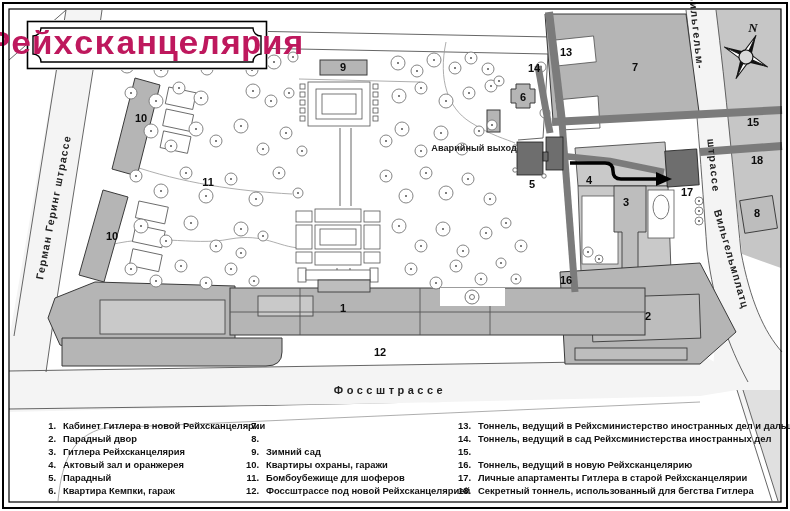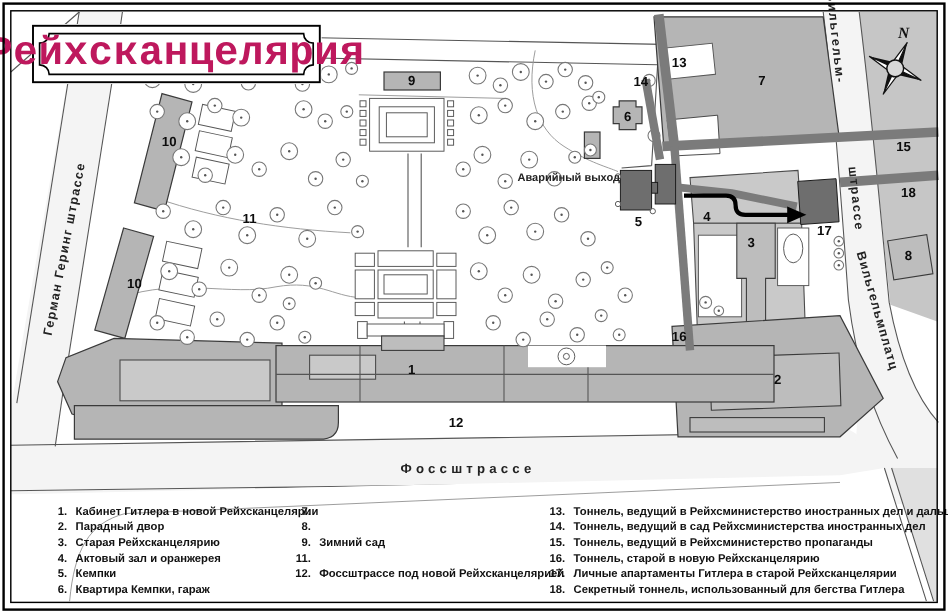--- a/index.html
+++ b/index.html
@@ -431,70 +431,74 @@
         <div class="item">
           <span class="num">1.</span>
           <span>Кабинет Гитлера в новой Рейхсканцелярии</span>
         </div>
         <div class="item">
           <span class="num">2.</span>
           <span>Парадный двор</span>
         </div>
         <div class="item">
           <span class="num">3.</span>
-          <span>Старая Рейхсканцелярию</span>
+          <span>Гитлера Рейхсканцелярия</span>
         </div>
         <div class="item">
           <span class="num">4.</span>
           <span>Актовый зал и оранжерея</span>
         </div>
         <div class="item">
           <span class="num">5.</span>
-          <span>Кемпки</span>
+          <span>Парадный</span>
         </div>
         <div class="item">
           <span class="num">6.</span>
           <span>Квартира Кемпки, гараж</span>
         </div>
       </div>
       <div class="col col2">
         <div class="item">
           <span class="num">7.</span>
         </div>
         <div class="item">
           <span class="num">8.</span>
         </div>
         <div class="item">
           <span class="num">9.</span>
           <span>Зимний сад</span>
         </div>
         <div class="item">
+          <span class="num">10.</span>
+          <span>Квартиры охраны, гаражи</span>
+        </div>
+        <div class="item">
           <span class="num">11.</span>
+          <span>Бомбоубежище для шоферов</span>
         </div>
         <div class="item">
           <span class="num">12.</span>
           <span>Фоссштрассе под новой Рейхсканцелярией</span>
         </div>
       </div>
       <div class="col col3">
         <div class="item">
           <span class="num">13.</span>
           <span>Тоннель, ведущий в Рейхсминистерство иностранных дел и дальше</span>
         </div>
         <div class="item">
           <span class="num">14.</span>
           <span>Тоннель, ведущий в сад Рейхсминистерства иностранных дел</span>
         </div>
         <div class="item">
           <span class="num">15.</span>
-          <span>Тоннель, ведущий в Рейхсминистерство пропаганды</span>
         </div>
         <div class="item">
           <span class="num">16.</span>
-          <span>Тоннель, старой в новую Рейхсканцелярию</span>
+          <span>Тоннель, ведущий в новую Рейхсканцелярию</span>
         </div>
         <div class="item">
           <span class="num">17.</span>
           <span>Личные апартаменты Гитлера в старой Рейхсканцелярии</span>
         </div>
         <div class="item">
           <span class="num">18.</span>
           <span>Секретный тоннель, использованный для бегства Гитлера</span>
         </div>
       </div>

